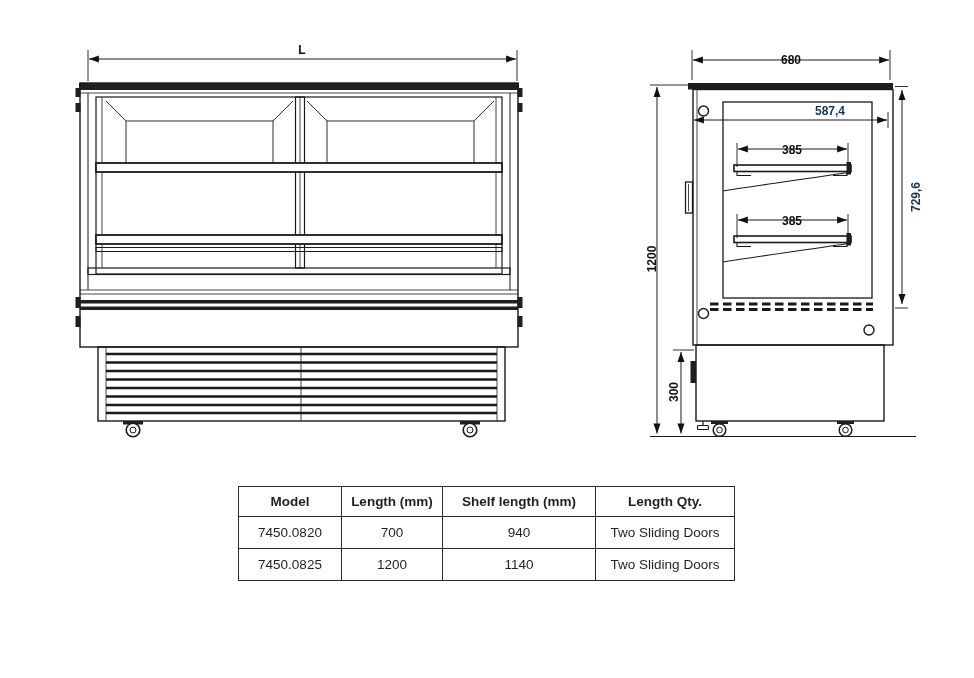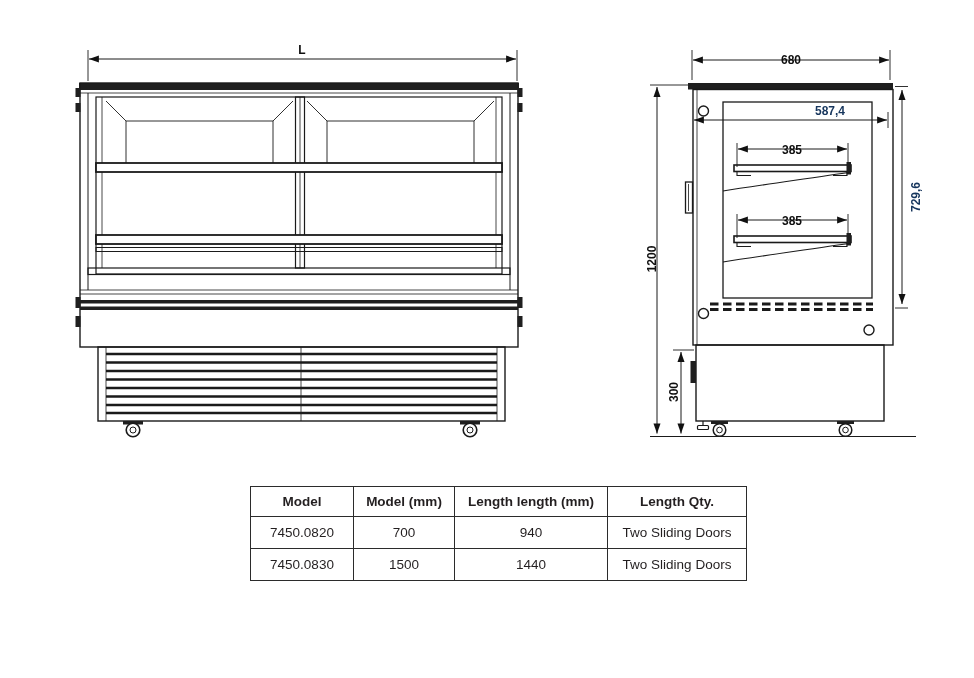--- a/index.html
+++ b/index.html
@@ -2,21 +2,21 @@
 <html><head>
 <meta charset="utf-8">
 <style>
   html,body{margin:0;padding:0;background:#ffffff;}
   #stage{position:relative;width:974px;height:678px;background:#ffffff;overflow:hidden;
          font-family:"Liberation Sans", sans-serif;color:#231f20;}
   #drawing{position:absolute;left:0;top:0;}
   svg text{font-family:"Liberation Sans","DejaVu Sans",sans-serif;}
   .dim-label{font-size:12px;font-weight:bold;fill:#0f0f0f;}
   .dim-label-accent{font-size:12px;font-weight:bold;fill:#17365d;}
-  .spec-table-wrap{position:absolute;left:250px;top:486px;}
+  .spec-table-wrap{position:absolute;left:238px;top:486px;}
   table.spec{border-collapse:collapse;table-layout:fixed;width:496px;}
   table.spec th,table.spec td{
     border:1.6px solid #2b2b2b;text-align:center;vertical-align:middle;
     font-size:13.5px;color:#231f20;padding:0;overflow:hidden;white-space:nowrap;}
   table.spec th{height:29px;font-weight:bold;}
   table.spec td{height:31px;font-weight:normal;}
 </style>
 </head>
 <body>
 
@@ -192,34 +192,34 @@
     <table class="spec">
       <colgroup>
         <col style="width:103px">
           <col style="width:101px">
         <col style="width:153px">
           <col style="width:139px">
       </colgroup>
       <thead>
         <tr>
           <th>Model</th>
-          <th>Model (mm)</th>
-          <th>Length length (mm)</th>
+          <th>Length (mm)</th>
+          <th>Shelf length (mm)</th>
           <th>Length Qty.</th>
         </tr>
       </thead>
       <tbody>
         <tr>
           <td>7450.0820</td>
           <td>700</td>
           <td>940</td>
           <td>Two Sliding Doors</td>
         </tr>
         <tr>
-          <td>7450.0830</td>
-          <td>1500</td>
-          <td>1440</td>
+          <td>7450.0825</td>
+          <td>1200</td>
+          <td>1140</td>
           <td>Two Sliding Doors</td>
         </tr>
       </tbody>
     </table>
   </div>
 </div>
 
 </body></html>

